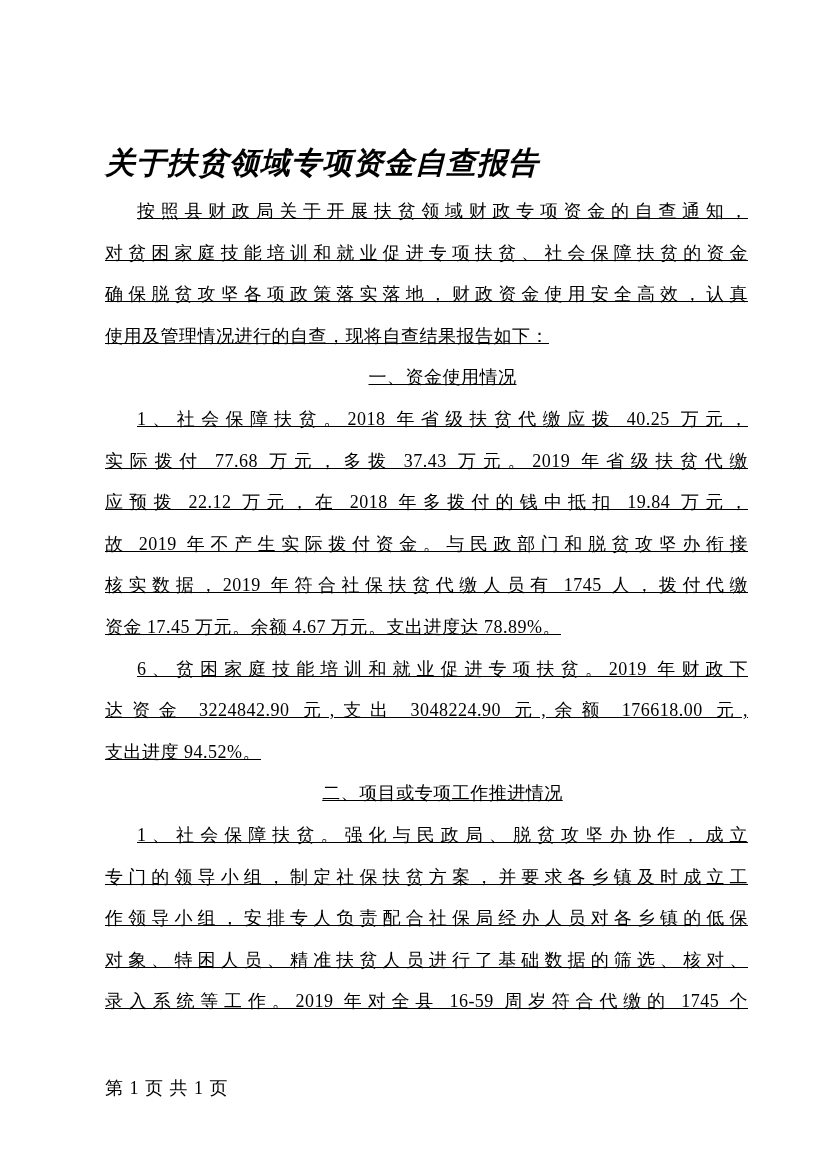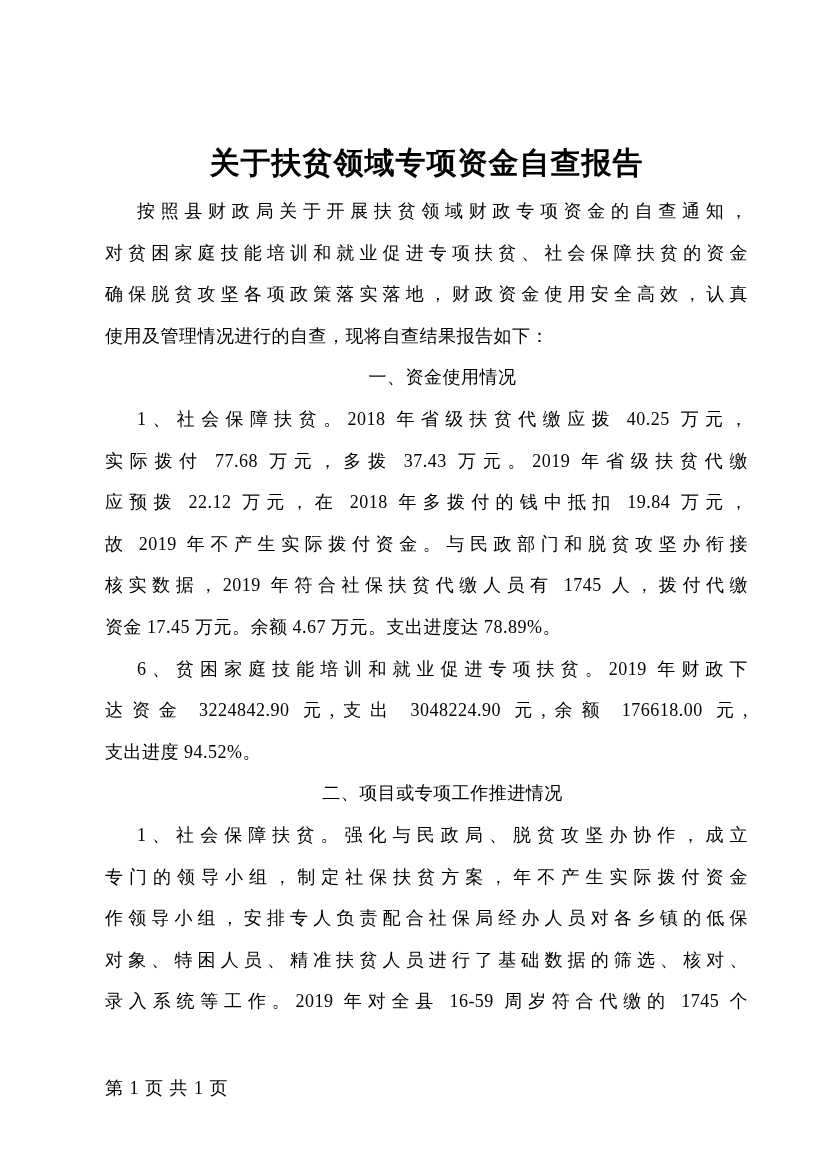--- a/index.html
+++ b/index.html
@@ -14,40 +14,41 @@
     background: #ffffff;
     overflow: hidden;
     font-family: "Liberation Serif", serif;
     color: #000000;
   }
   .doc-title {
     position: absolute;
     top: 144px;
     left: 105px;
     width: 643px;
-    text-align: center;
     font-size: 30px;
     font-weight: bold;
     line-height: 38px;
     letter-spacing: 1px;
     white-space: nowrap;
+    font-style: italic;
   }
   .doc-body {
     position: absolute;
     top: 191px;
     left: 105px;
     width: 643px;
     font-size: 18px;
   }
   .line {
     display: block;
     height: 41.6px;
     line-height: 41.6px;
     text-align: left;
     letter-spacing: 0.5px;
+    text-decoration: underline;
   }
   .line.stretch {
     text-align: justify;
     text-align-last: justify;
   }
   .line.indent {
     padding-left: 32px;
     text-align: center;
   }
   .doc-footer {
@@ -78,21 +79,21 @@
     <div class="line stretch">实际拨付 77.68 万元，多拨 37.43 万元。2019 年省级扶贫代缴</div>
     <div class="line stretch">应预拨 22.12 万元，在 2018 年多拨付的钱中抵扣 19.84 万元，</div>
     <div class="line stretch">故 2019 年不产生实际拨付资金。与民政部门和脱贫攻坚办衔接</div>
     <div class="line stretch">核实数据，2019 年符合社保扶贫代缴人员有 1745 人，拨付代缴</div>
     <div class="line">资金 17.45 万元。余额 4.67 万元。支出进度达 78.89%。</div>
     <div class="line stretch indent">6、贫困家庭技能培训和就业促进专项扶贫。2019 年财政下</div>
     <div class="line stretch">达资金 3224842.90 元,支出 3048224.90 元,余额 176618.00 元,</div>
     <div class="line">支出进度 94.52%。</div>
     <div class="line indent">二、项目或专项工作推进情况</div>
     <div class="line stretch indent">1、社会保障扶贫。强化与民政局、脱贫攻坚办协作，成立</div>
-    <div class="line stretch">专门的领导小组，制定社保扶贫方案，年不产生实际拨付资金</div>
+    <div class="line stretch">专门的领导小组，制定社保扶贫方案，并要求各乡镇及时成立工</div>
     <div class="line stretch">作领导小组，安排专人负责配合社保局经办人员对各乡镇的低保</div>
     <div class="line stretch">对象、特困人员、精准扶贫人员进行了基础数据的筛选、核对、</div>
     <div class="line stretch">录入系统等工作。2019 年对全县 16-59 周岁符合代缴的 1745 个</div>
   </div>
 
   <div class="doc-footer">第 1 页 共 1 页</div>
 
 </div>
 
 </body></html>

